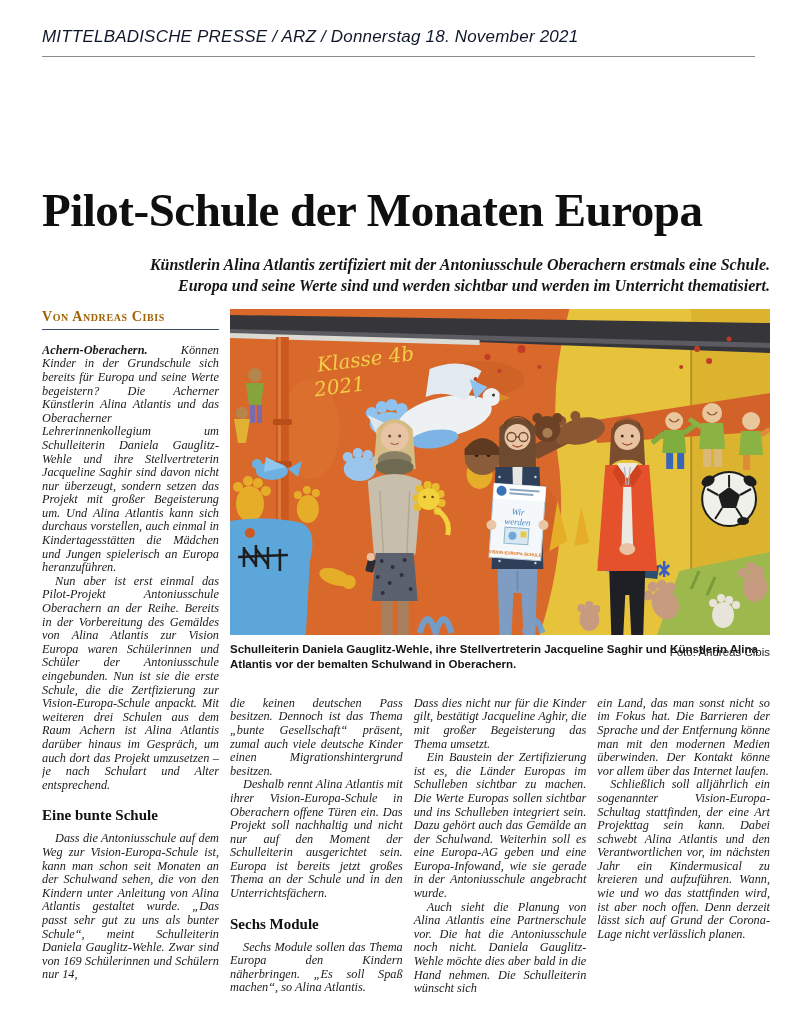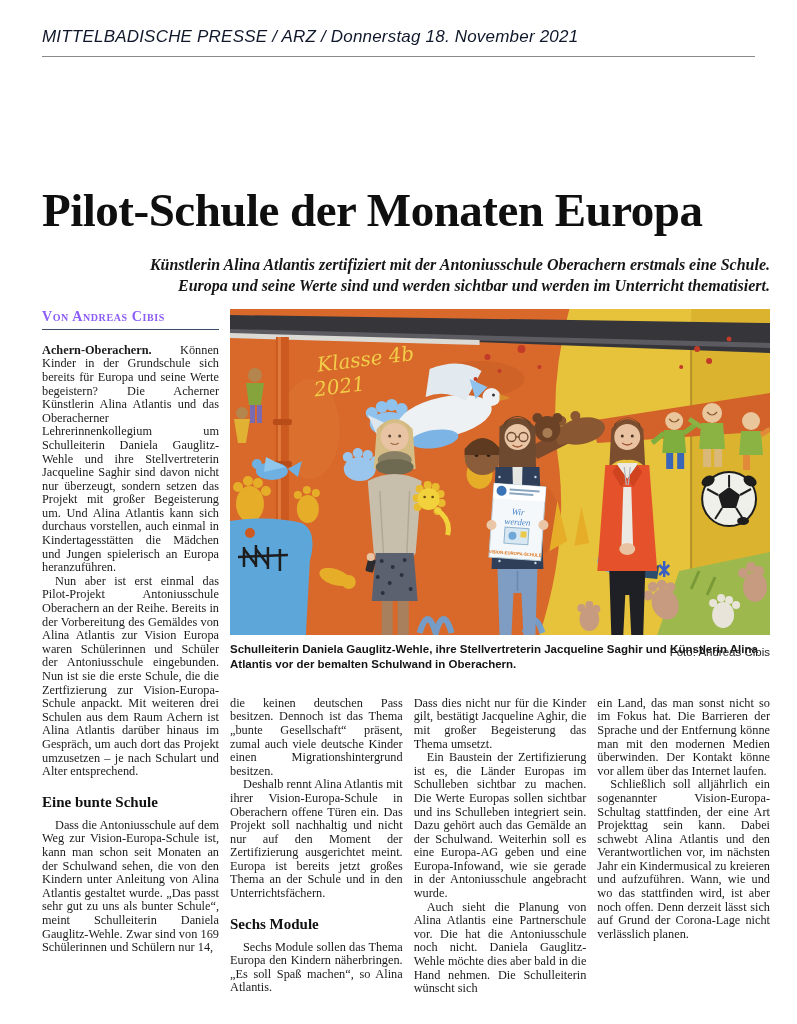--- a/index.html
+++ b/index.html
@@ -13,23 +13,23 @@
   
   .headline{margin:128px 27px 0 42px;font-size:47px;line-height:1.08;font-weight:700;
         color:#0f0f0f;letter-spacing:-.5px;}
   .subtitle{margin:18px 27px 0 42px;width:728px;text-align:right;font-style:italic;
         font-weight:700;font-size:16px;line-height:21px;color:#161616;}
   
   .main-row{display:flex;gap:11px;margin:13px 27px 0 42px;height:709px;overflow:hidden;}
   .col1{width:177px;flex:0 0 177px;}
   .right-area{width:540px;flex:0 0 540px;}
   .byline{font-weight:700;font-variant:small-caps;font-size:14px;letter-spacing:.6px;
-        color:#8b5cf6;padding-bottom:4px;border-bottom:1.4px solid #3c4c68;}
+        color:#a16207;padding-bottom:4px;border-bottom:1.4px solid #3c4c68;}
   .bodytext{margin-top:14px;}
-  .bodytext p{margin:0;font-size:12.3px;line-height:13.6px;text-align:justify;color:#1a1a1a;}
+  .bodytext p{margin:0;font-size:12.3px;line-height:13.6px;text-align:justify;color:#1a1a1a;font-style:italic;}
   .bodytext p.indent{text-indent:13px;}
   .subhead{font-size:15px;font-weight:700;margin:15px 0 8px 0;color:#111;}
   
   .photo{display:block;width:540px;height:326px;}
   .caption{position:relative;margin-top:7px;font-family:"Liberation Sans",sans-serif;
         font-weight:700;font-size:11.5px;line-height:15px;color:#141414;width:540px;}
   .caption .credit{position:absolute;right:0;bottom:12px;font-weight:400;color:#222;}
   .cols-row{display:flex;gap:11px;margin-top:11px;}
   .cols-row .col{flex:1 1 0;min-width:0;}
 </style>
@@ -401,21 +401,21 @@
       </svg>
 
       <div class="caption">
         <span>Schulleiterin Daniela Gauglitz-Wehle, ihre Stellvertreterin Jacqueline Saghir und Künstlerin Alina Atlantis vor der bemalten Schulwand in Oberachern.</span>
         <span class="credit">Foto: Andreas Cibis</span>
       </div>
 
       <div class="cols-row">
         <div class="col bodytext">
           <p>die keinen deutschen Pass besitzen. Dennoch ist das Thema „bunte Gesellschaft“ präsent, zumal auch viele deutsche Kinder einen Migrationshintergrund besitzen.</p>
-          <p class="indent">Deshalb rennt Alina Atlantis mit ihrer Vision-Europa-Schule in Oberachern offene Türen ein. Das Projekt soll nachhaltig und nicht nur auf den Moment der Zertifizierung ausgerichtet meint. Europa ist bereits jetzt großes Thema an der Schule und in den Unterrichtsfächern.</p>
+          <p class="indent">Deshalb rennt Alina Atlantis mit ihrer Vision-Europa-Schule in Oberachern offene Türen ein. Das Projekt soll nachhaltig und nicht nur auf den Moment der Schulleiterin ausgerichtet sein. Europa ist bereits jetzt großes Thema an der Schule und in den Unterrichtsfächern.</p>
           <div class="subhead">Sechs Module</div>
           <p class="indent">Sechs Module sollen das Thema Europa den Kindern näherbringen. „Es soll Spaß machen“, so Alina Atlantis.</p>
         </div>
         <div class="col bodytext">
           <p>Dass dies nicht nur für die Kinder gilt, bestätigt Jacqueline Aghir, die mit großer Begeisterung das Thema umsetzt.</p>
           <p class="indent">Ein Baustein der Zertifizierung ist es, die Länder Europas im Schulleben sichtbar zu machen. Die Werte Europas sollen sichtbar und ins Schulleben integriert sein. Dazu gehört auch das Gemälde an der Schulwand. Weiterhin soll es eine Europa-AG geben und eine Europa-Infowand, wie sie gerade in der Antoniusschule angebracht wurde.</p>
           <p class="indent">Auch sieht die Planung von Alina Atlantis eine Partnerschule vor. Die hat die Antoniusschule noch nicht. Daniela Gauglitz-Wehle möchte dies aber bald in die Hand nehmen. Die Schulleiterin wünscht sich</p>
         </div>
         <div class="col bodytext">
           <p>ein Land, das man sonst nicht so im Fokus hat. Die Barrieren der Sprache und der Entfernung könne man mit den modernen Medien überwinden. Der Kontakt könne vor allem über das Internet laufen.</p>

